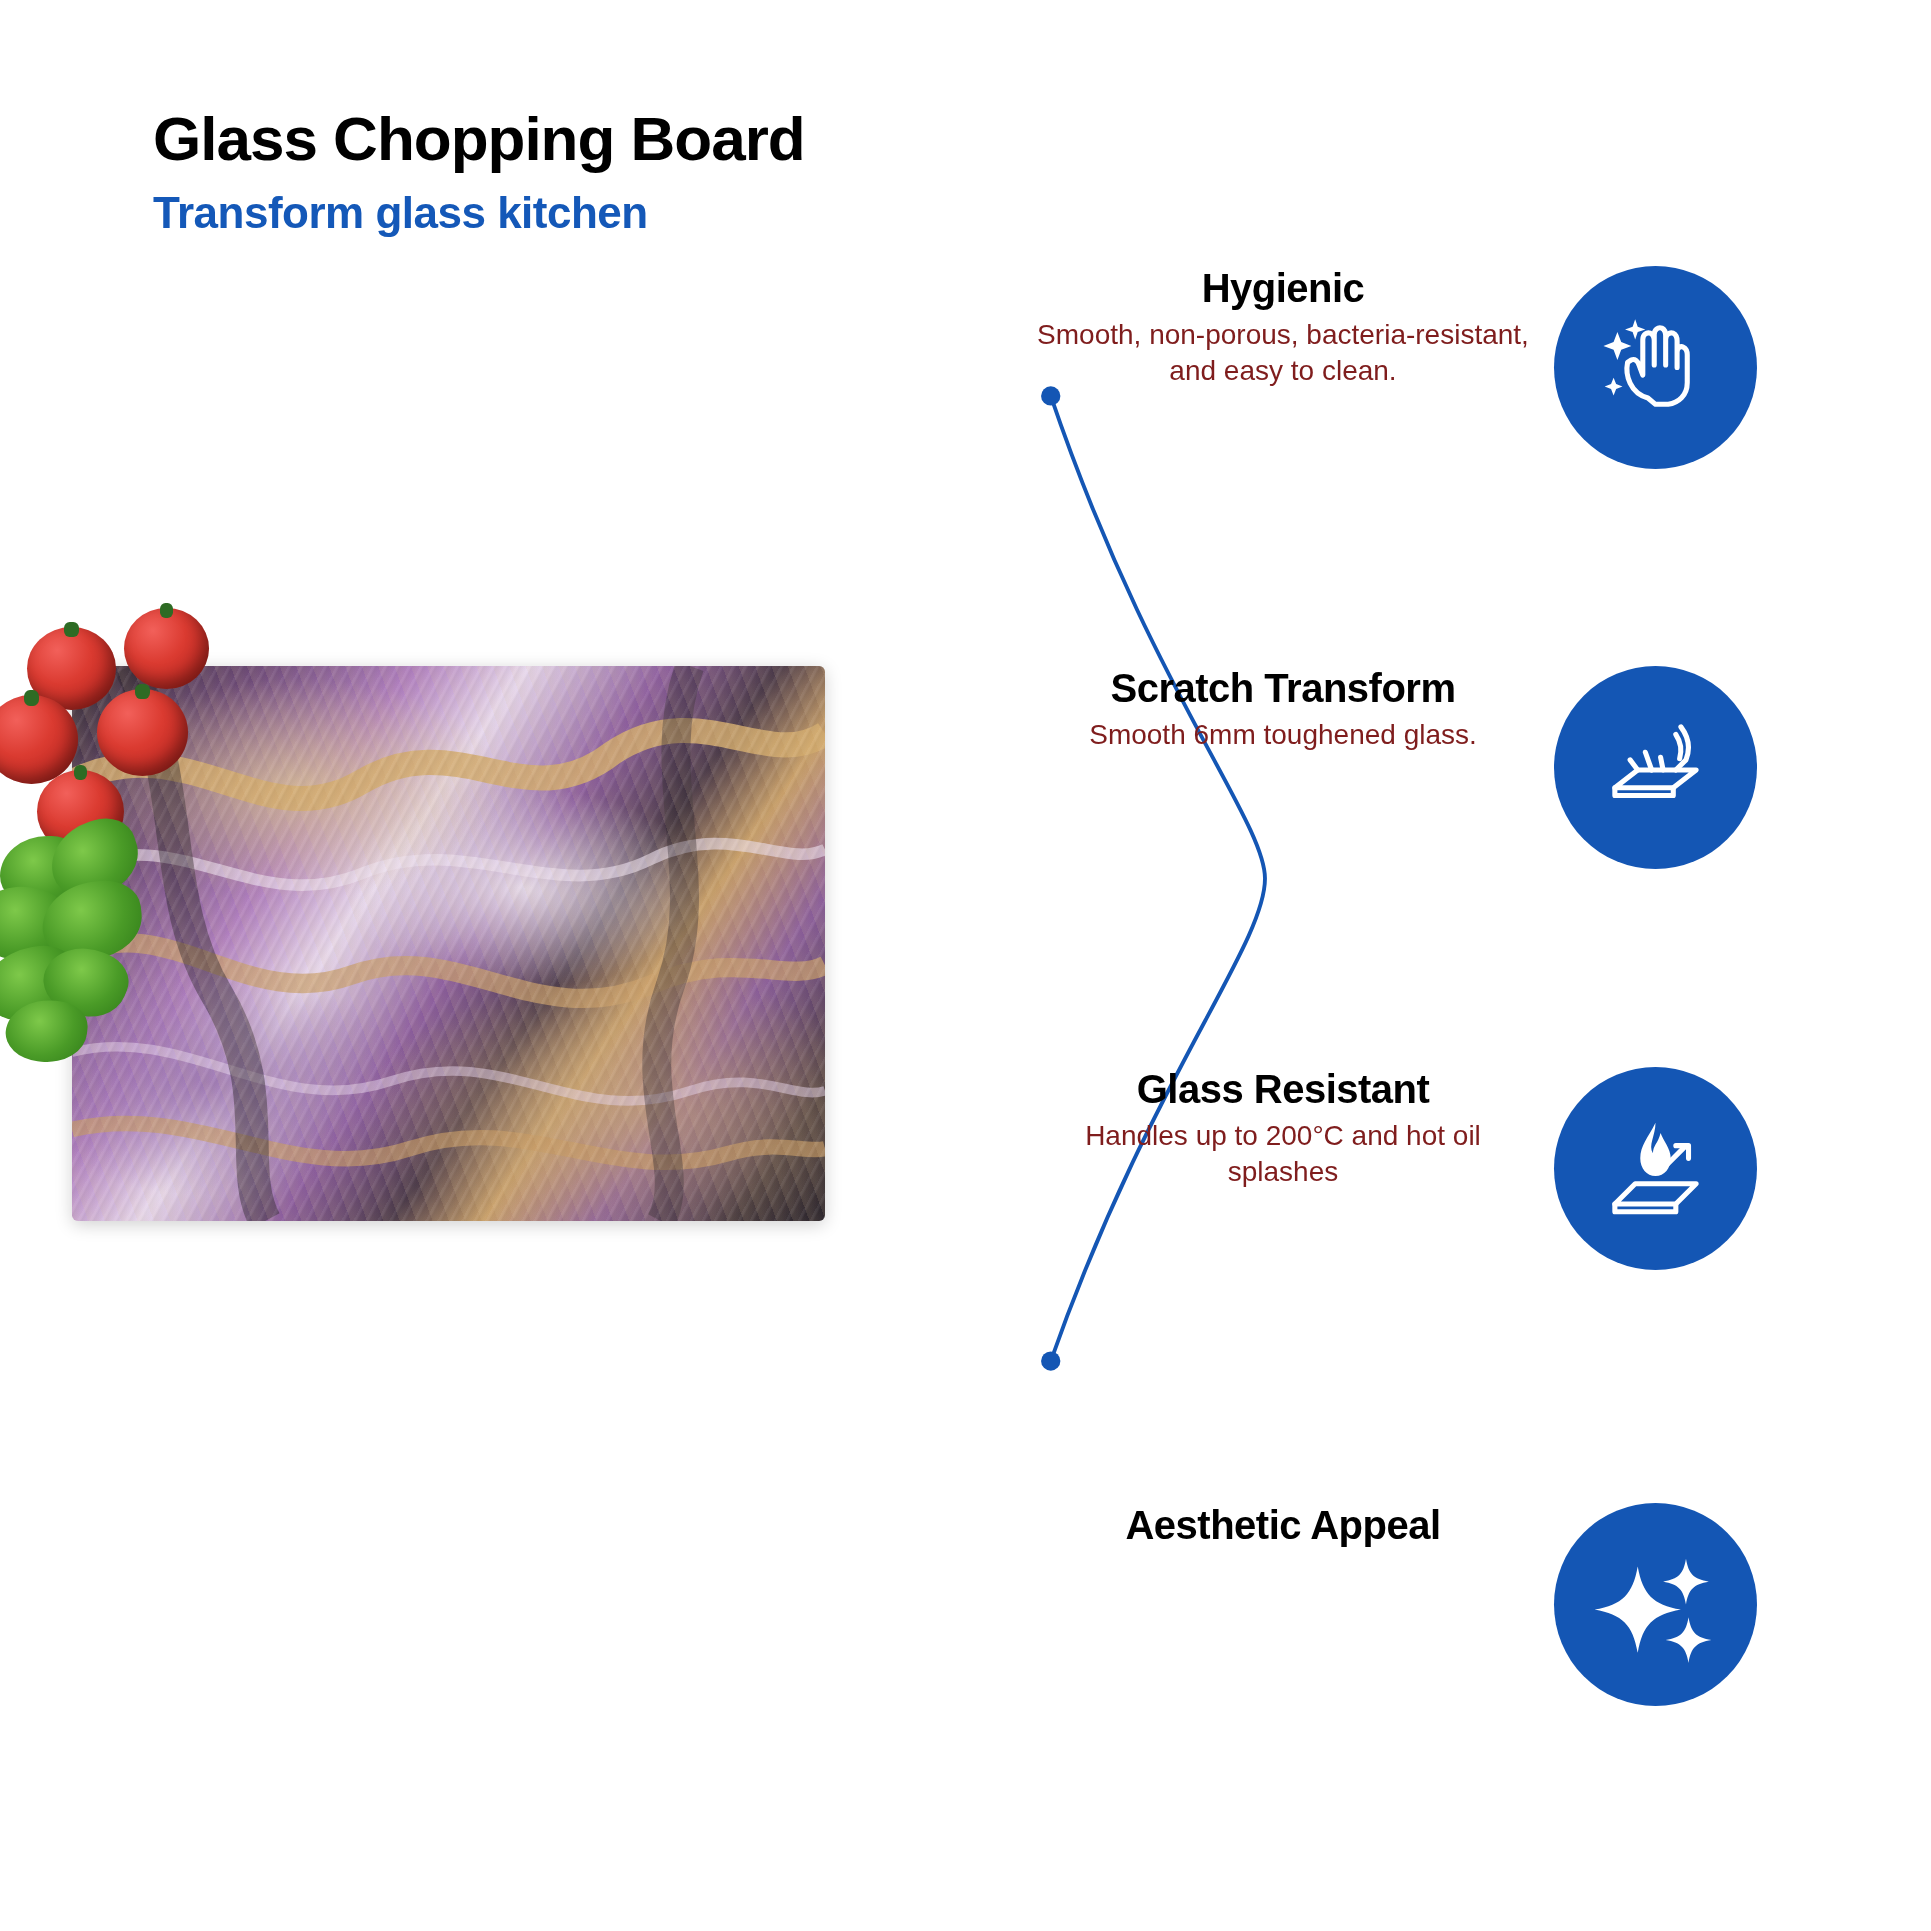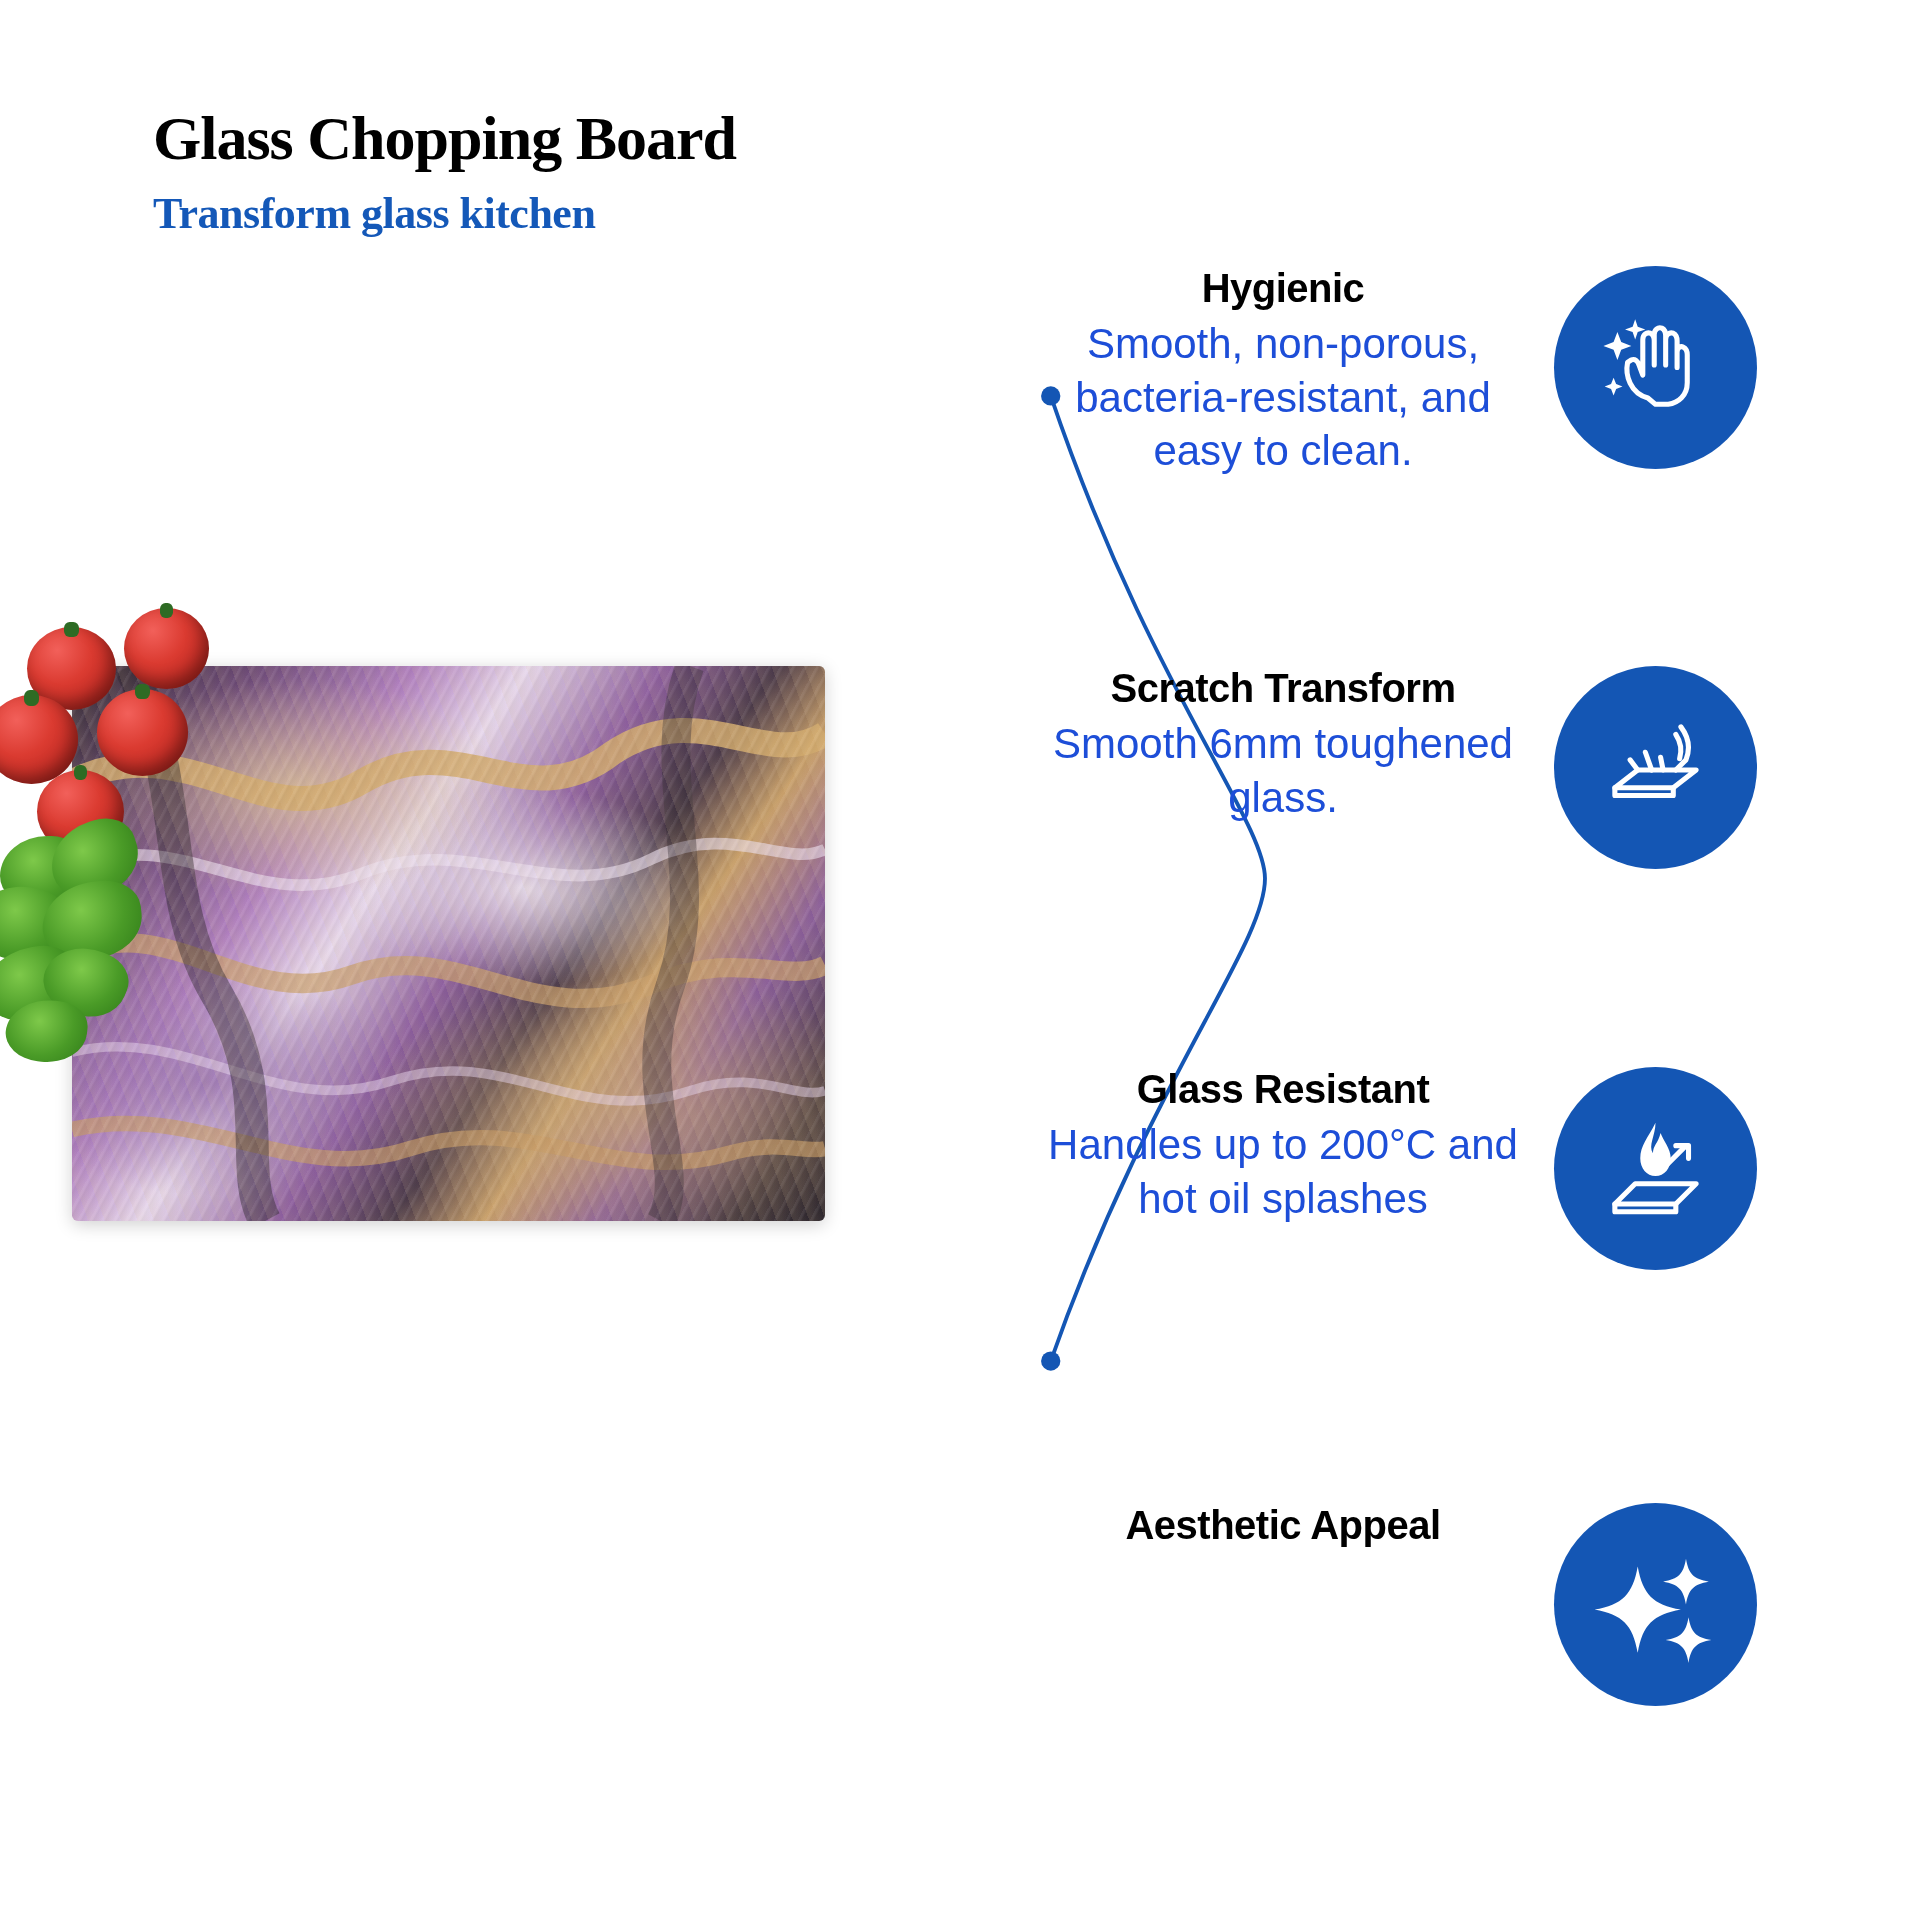--- a/index.html
+++ b/index.html
@@ -15,21 +15,20 @@
     font-family: "Liberation Sans", sans-serif;
     color: #111111;
   }
 
   
   #header {
     position: absolute;
     left: 153px;
     top: 106px;
     width: 966px;
-    font-family: Liberation Serif, serif;
   }
   #title {
     font-size: 62px;
     font-weight: bold;
     letter-spacing: -1px;
     color: #000000;
     line-height: 1.05;
     margin: 0;
   }
   #subtitle {
@@ -131,23 +130,23 @@
     padding-right: 25px;
   }
   .feature-title {
     font-size: 40px;
     font-weight: bold;
     color: #000000;
     letter-spacing: -0.5px;
     margin: 0 0 5.8px 0;
   }
   .feature-desc {
-    font-size: 42px;
+    font-size: 28px;
     line-height: 1.28;
-    color: #1d4ed8;
+    color: #7f1d1d;
     margin: 0;
   }
   .icon-circle {
     width: 203px;
     height: 203px;
     border-radius: 50%;
     background: #1456b4;
     display: flex;
     align-items: center;
     justify-content: center;

